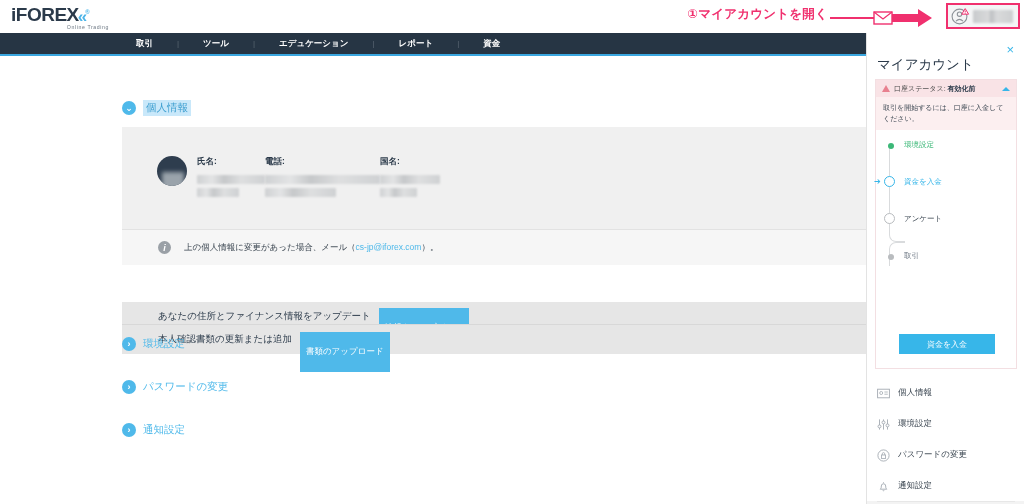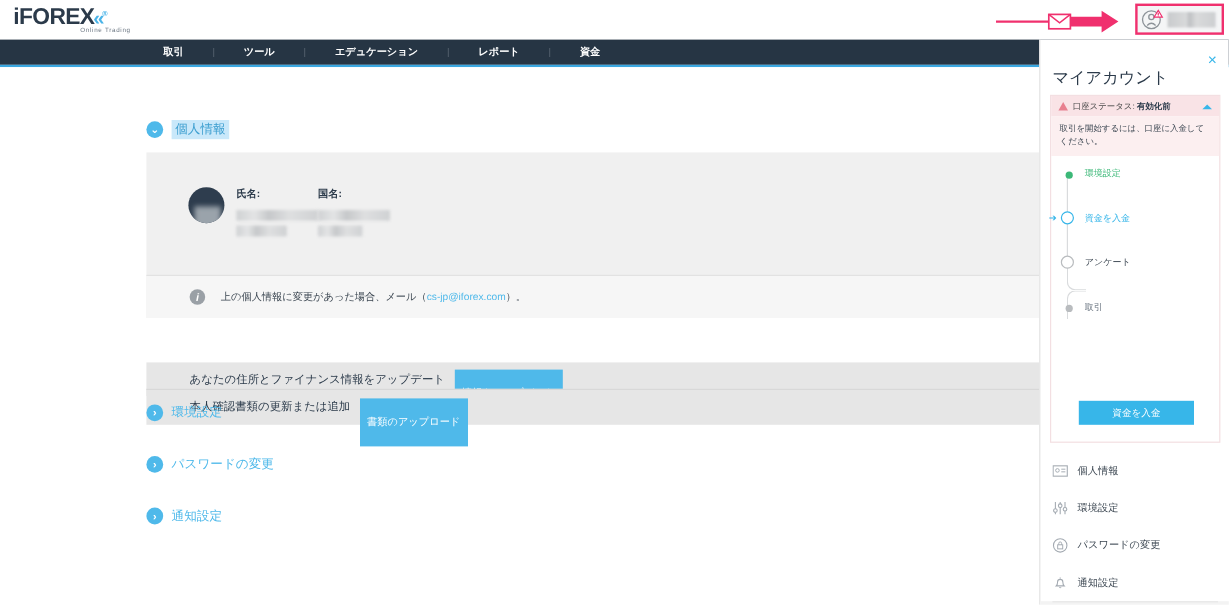--- a/index.html
+++ b/index.html
@@ -247,20 +247,21 @@
 
 <div class="page">
 
   <div class="header">
     <div class="logo">
       <div class="logo-main"><span class="i">i</span><span>FOREX</span><span class="logo-chev">«</span><span class="logo-sup">®</span></div>
       <div class="logo-sub">Online Trading</div>
     </div>
 
     <div class="ann1">
+      <div class="ann1-text">①マイアカウントを開く</div>
       <div class="ann1-arrow">
         <svg width="104" height="20" viewBox="0 0 104 20">
           <line x1="0" y1="10" x2="44" y2="10" stroke="#f0306e" stroke-width="2"></line>
           <rect x="44" y="4" width="18" height="12" fill="#ffffff" stroke="#f0306e" stroke-width="1.4"></rect>
           <path d="M44 4 L53 11 L62 4" fill="none" stroke="#f0306e" stroke-width="1.2"></path>
           <path d="M62 6 L88 6 L88 1 L102 10 L88 19 L88 14 L62 14 Z" fill="#f0306e"></path>
         </svg>
       </div>
     </div>
 
@@ -307,20 +308,25 @@
             <div class="blot"></div>
           </div>
 
 
         <div class="pf-field" style="width:68px">
           <div class="pf-label">氏名:</div>
           <div class="pf-blur"></div>
           <div class="pf-blur second"></div>
         </div>
 
+        <div class="pf-field" style="width:115px">
+          <div class="pf-label">電話:</div>
+          <div class="pf-blur"></div>
+          <div class="pf-blur second"></div>
+        </div>
 
 
         <div class="pf-field" style="width:60px">
           <div class="pf-label">国名:</div>
           <div class="pf-blur"></div>
           <div class="pf-blur second"></div>
         </div>
       </div>
 
       <div class="info-bar">

